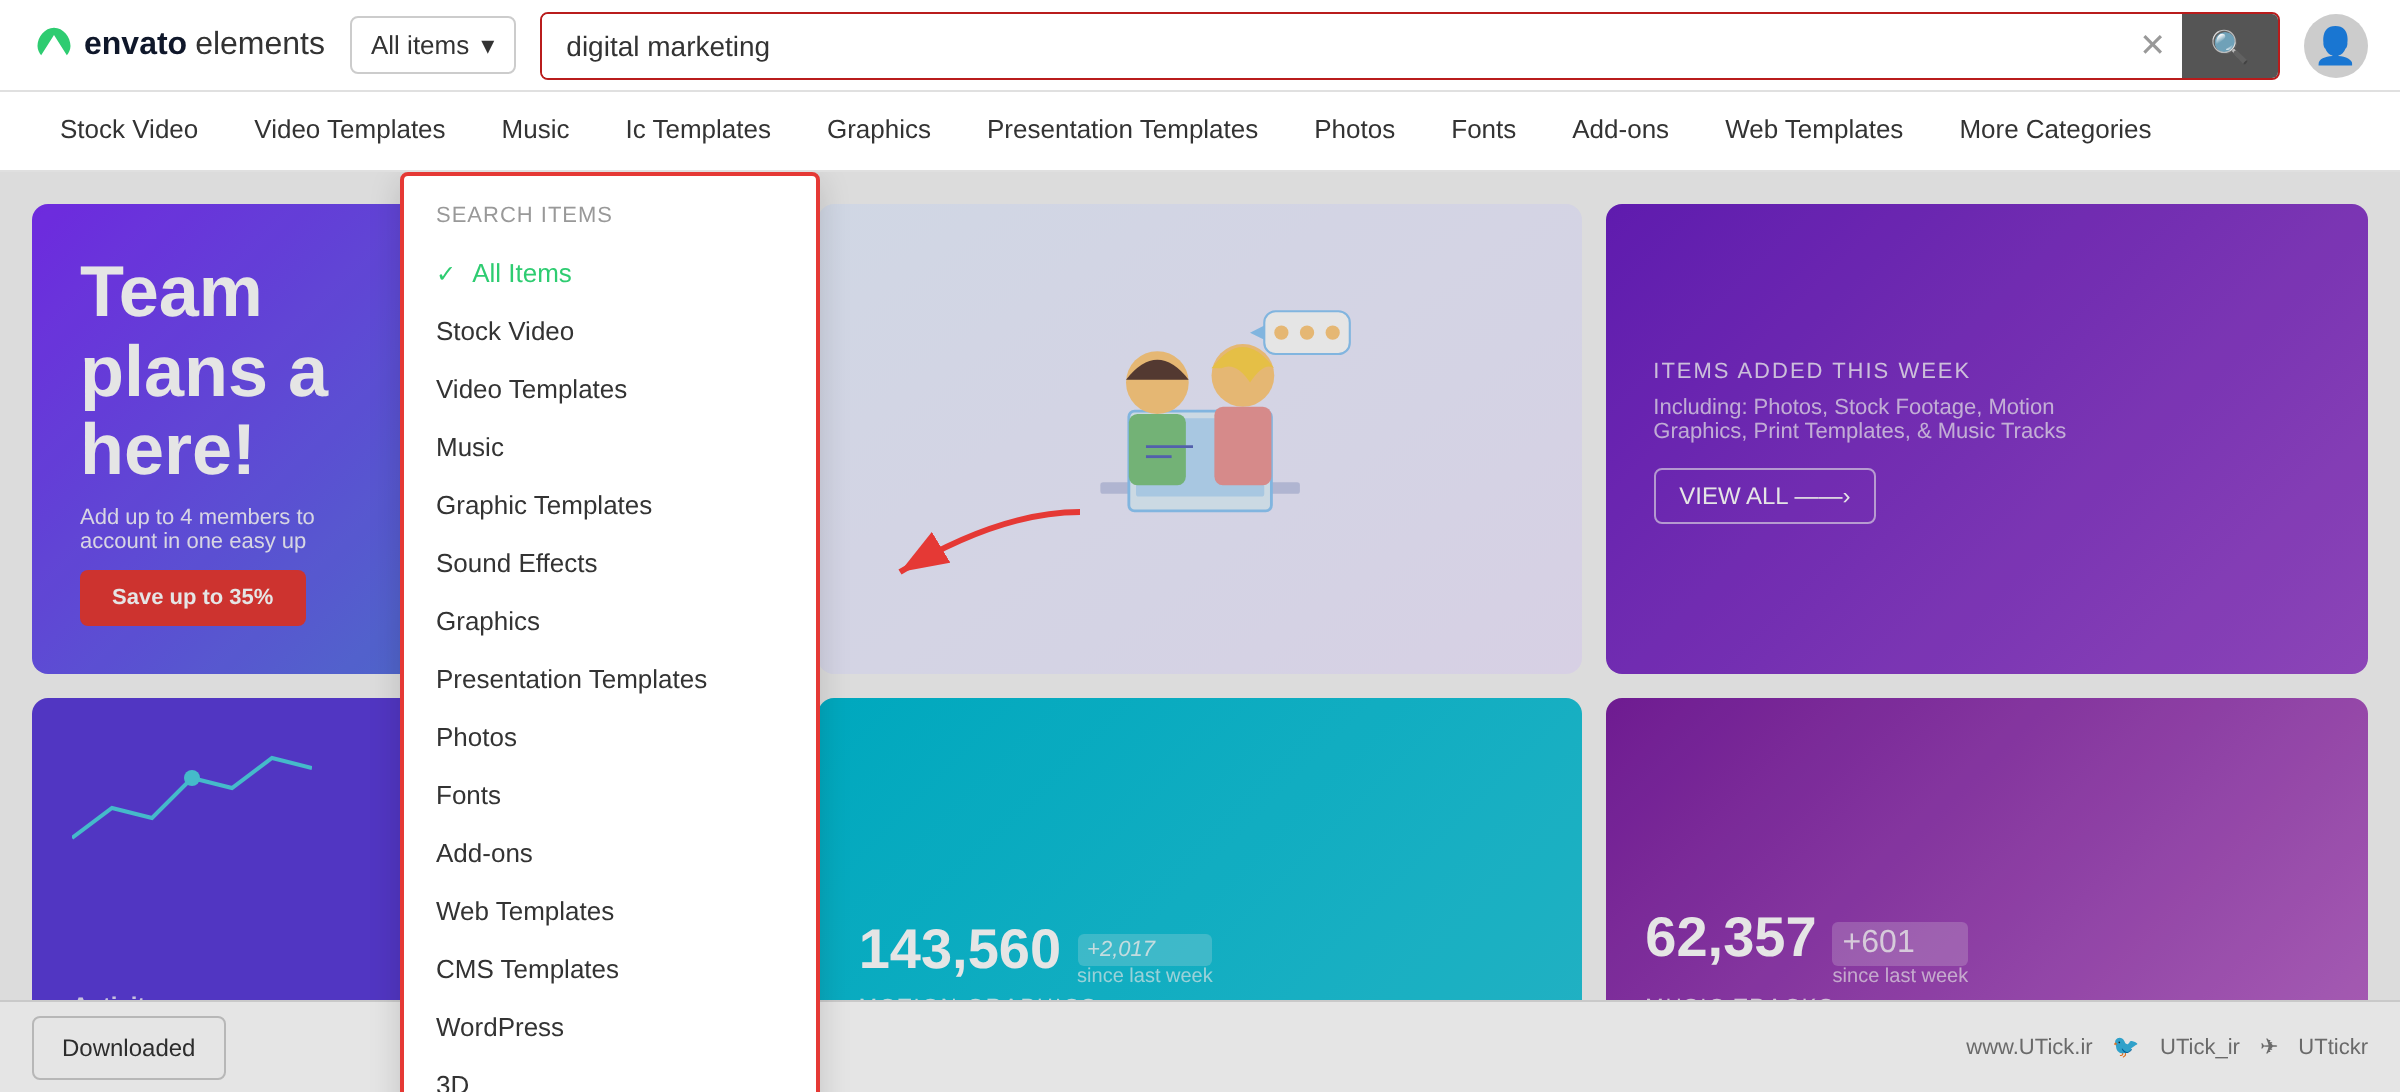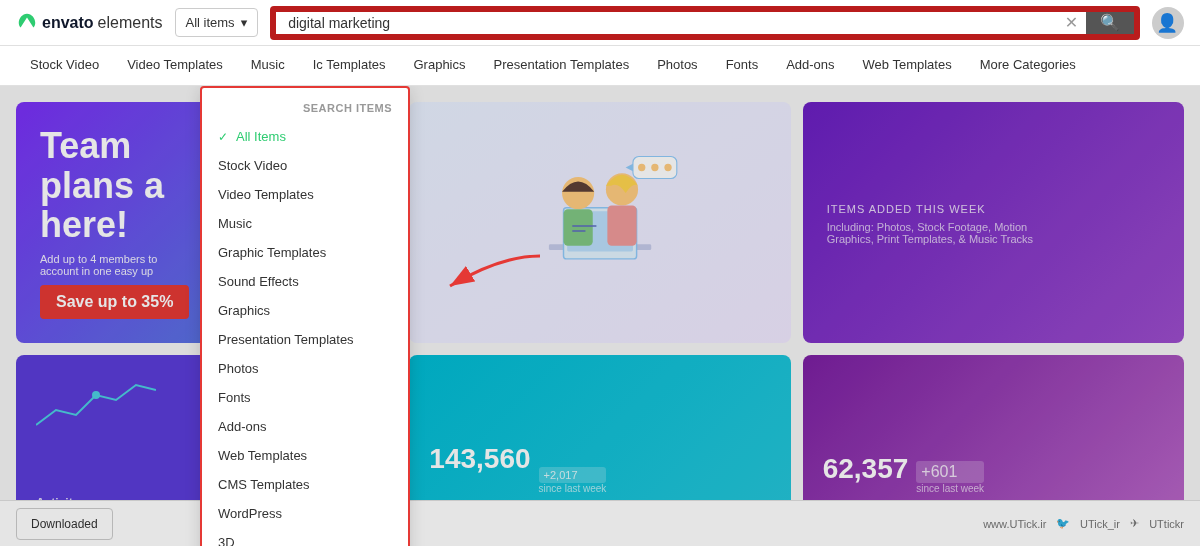--- a/index.html
+++ b/index.html
@@ -42,22 +42,21 @@
       cursor: pointer;
       display: flex;
       align-items: center;
       gap: 6px;
       white-space: nowrap;
     }
 
     .search-bar {
       flex: 1;
       display: flex;
-      align-items: center;
-      border: 6px solid #b91c1c;
+      border: 1px solid #b91c1c;
       border-radius: 4px;
       overflow: hidden;
       height: 34px;
     }
     .search-input {
       flex: 1;
       border: none;
       outline: none;
       padding: 0 12px;
       font-size: 14px;
@@ -146,25 +145,24 @@
       background: #fff;
       border: 2px solid #e53935;
       border-radius: 4px;
       z-index: 200;
       padding: 8px 0;
       box-shadow: 0 4px 16px rgba(0,0,0,0.15);
     }
     .dropdown-header {
       padding: 6px 16px 8px;
       font-size: 11px;
-      font-weight: 700;
+      font-weight: 400;
       color: #999;
       text-transform: uppercase;
       letter-spacing: 0.5px;
-      text-align: right;
     }
     .dropdown-item {
       padding: 7px 16px;
       font-size: 13px;
       color: #333;
       cursor: pointer;
       display: flex;
       align-items: center;
       gap: 6px;
     }
@@ -207,21 +205,21 @@
       justify-content: space-between;
     }
     .card-team h1 { font-size: 38px; font-weight: 800; line-height: 1.1; }
     .card-team p { font-size: 12px; opacity: 0.9; margin-top: 8px; }
     .save-btn {
       background: #e53935;
       border: none;
       border-radius: 4px;
       color: #fff;
       padding: 8px 16px;
-      font-size: 16px;
+      font-size: 11px;
       font-weight: 600;
       cursor: pointer;
       align-self: flex-start;
       margin-top: 8px;
     }
 
     
     .card-illustration {
       background: #e8f4ff;
       border-radius: 8px;
@@ -269,21 +267,21 @@
     .card-motion {
       background: linear-gradient(135deg, #00bcd4, #26c6da);
       border-radius: 8px;
       padding: 20px;
       color: #fff;
       display: flex;
       flex-direction: column;
       justify-content: flex-end;
     }
     .motion-number { font-size: 32px; font-weight: 800; display: flex; align-items: flex-start; gap: 6px; }
-    .motion-badge { font-size: 11px; background: rgba(255,255,255,0.25); border-radius: 3px; padding: 2px 5px; margin-top: 20px; }
+    .motion-badge { font-size: 11px; background: rgba(255,255,255,0.25); border-radius: 3px; padding: 2px 5px; margin-top: 4px; font-style: italic; }
     .motion-label { font-size: 11px; letter-spacing: 1px; text-transform: uppercase; opacity: 0.8; margin-top: 4px; }
 
     
     .card-activity {
       background: #5b3dd8;
       border-radius: 8px;
       padding: 20px;
       color: #fff;
       display: flex;
       flex-direction: column;
@@ -435,20 +433,21 @@
           <circle cx="243" cy="65" r="5" fill="#ffcc80"></circle>
 
           <polygon points="185,65 195,60 195,70" fill="#90caf9"></polygon>
         </svg>
       </div>
     </div>
 
     <div class="card-stats-purple">
       <div class="stat-label">ITEMS ADDED THIS WEEK</div>
       <div class="stat-desc" style="font-size:11px; opacity:0.7; margin-top:6px;">Including: Photos, Stock Footage, Motion<br>Graphics, Print Templates, &amp; Music Tracks</div>
+      <button class="view-all-btn">VIEW ALL ——›</button>
     </div>
 
     <div class="card-activity">
 
       <svg width="120" height="60" viewBox="0 0 120 60">
         <polyline points="0,50 20,35 40,40 60,20 80,25 100,10 120,15" fill="none" stroke="#4dd0e1" stroke-width="2"></polyline>
         <circle cx="60" cy="20" r="4" fill="#4dd0e1"></circle>
       </svg>
       <div class="activity-label" style="color:#fff; font-size:12px; opacity:0.8;">Activity</div>
     </div>

